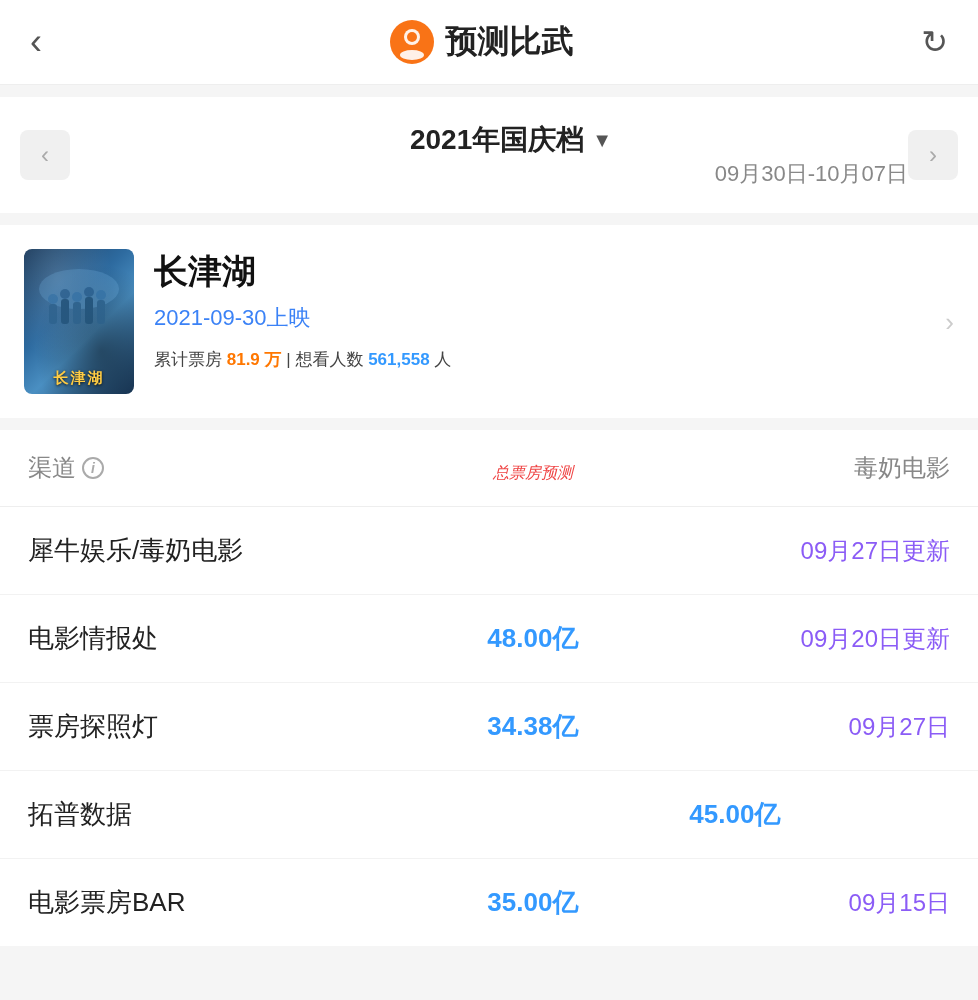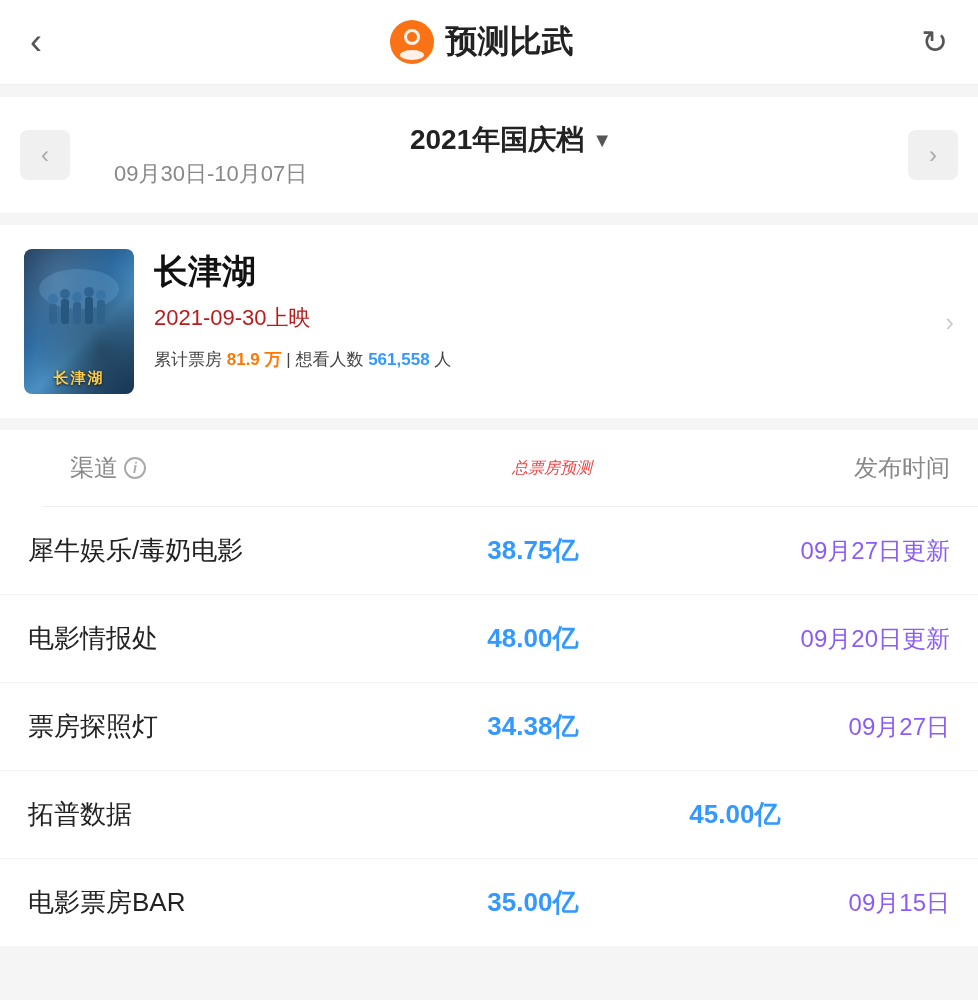--- a/index.html
+++ b/index.html
@@ -72,21 +72,21 @@
       display: flex;
       align-items: center;
       justify-content: center;
       font-size: 24px;
       color: #aaaaaa;
       cursor: pointer;
       flex-shrink: 0;
     }
 
     .period-center {
-      text-align: left;
+      text-align: right;
       flex: 1;
       padding-left: 44px;
     }
 
     .period-title-row {
       display: flex;
       align-items: center;
       justify-content: center;
       gap: 8px;
     }
@@ -157,21 +157,21 @@
 
     .movie-name {
       font-size: 34px;
       font-weight: 700;
       color: #111111;
       margin-bottom: 8px;
     }
 
     .movie-release {
       font-size: 22px;
-      color: #b91c1c;
+      color: #3b82f6;
       margin-bottom: 12px;
     }
 
     .movie-stats {
       font-size: 17px;
       color: #444444;
       line-height: 1.8;
     }
 
     .stat-value-orange {
@@ -193,24 +193,23 @@
       color: #cccccc;
     }
 
     .table-section {
       background: #ffffff;
       margin-top: 12px;
     }
 
     .table-header {
       display: flex;
-      align-items: center;
+      align-items: flex-end;
       padding: 22px 28px;
       border-bottom: 1px solid #eeeeee;
-      margin-left: 42px;
     }
 
     .col-channel {
       flex: 1.6;
       font-size: 24px;
       color: #888888;
       display: flex;
       align-items: center;
       gap: 6px;
     }
@@ -346,27 +345,26 @@
   <span class="movie-arrow">›</span>
 </div>
 
 <div class="table-section">
   <div class="table-header">
     <div class="col-channel">
       <span>渠道</span>
       <span class="info-icon">i</span>
     </div>
     <div class="col-forecast">总票房预测</div>
-    <div class="col-date">发布时间</div>
+    <div class="col-date">毒奶电影</div>
   </div>
 
   <div id="table-rows-container">
       <div class="table-row">
       <div class="row-channel">犀牛娱乐/毒奶电影</div>
-      <div class="row-forecast">38.75亿</div>
       <div class="row-date">09月27日更新</div>
     </div>
       <div class="table-row">
       <div class="row-channel">电影情报处</div>
       <div class="row-forecast">48.00亿</div>
       <div class="row-date">09月20日更新</div>
     </div>
       <div class="table-row">
       <div class="row-channel">票房探照灯</div>
       <div class="row-forecast">34.38亿</div>

